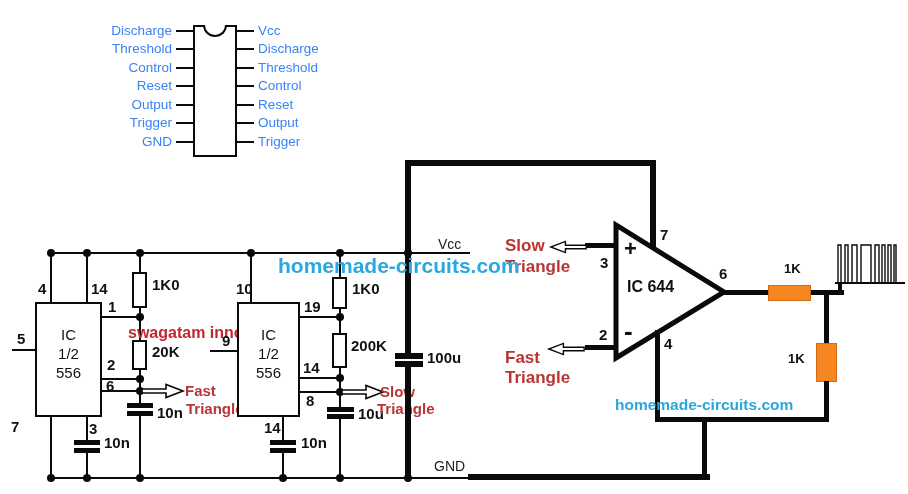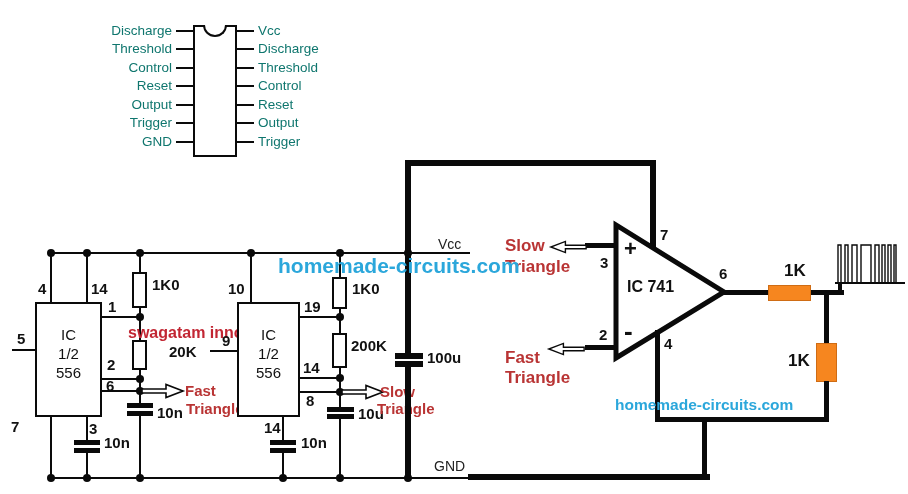--- a/index.html
+++ b/index.html
@@ -3,30 +3,30 @@
 <meta charset="utf-8">
 <style>
   html,body{margin:0;padding:0;background:#fff;}
   .canvas{position:relative;width:908px;height:494px;background:#ffffff;overflow:hidden;
           font-family:"Liberation Sans",sans-serif;color:#111;}
   .wire{position:absolute;background:#0a0a0a;}
   .dot{position:absolute;width:8px;height:8px;background:#0a0a0a;border-radius:50%;transform:translate(-50%,-50%);}
   .box{position:absolute;background:#fff;border:2px solid #0a0a0a;box-sizing:border-box;}
   .capbar{position:absolute;background:#0a0a0a;}
   .lbl{position:absolute;font-size:15px;font-weight:bold;white-space:nowrap;color:#111;}
-  .lbl.big{font-size:17px;}
+  .lbl.big{font-size:13px;}
   .plain{position:absolute;font-size:14px;font-weight:normal;color:#222;white-space:nowrap;}
   .icname{position:absolute;display:flex;flex-direction:column;align-items:center;
           font-size:15px;line-height:19px;font-weight:normal;color:#111;}
   .redlbl{position:absolute;font-weight:bold;font-size:15px;color:var(--accent_red);white-space:nowrap;}
   .redlbl.big{font-size:17px;}
   .credit{position:absolute;font-weight:bold;font-size:16px;color:var(--swagatam_red);white-space:nowrap;}
   .cyan{position:absolute;font-weight:bold;color:var(--accent_cyan);white-space:nowrap;}
   .orange{position:absolute;background:var(--resistor_orange);border:1px solid #cf6c14;box-sizing:border-box;}
-  .pinrow{position:absolute;font-size:13.5px;color:#0f766e;white-space:nowrap;}
+  .pinrow{position:absolute;font-size:13.5px;color:#3b82f6;white-space:nowrap;}
   .notch{position:absolute;width:24px;height:12px;background:#fff;border:2px solid #0a0a0a;border-top:none;
          border-radius:0 0 13px 13px;box-sizing:border-box;}
   svg{position:absolute;overflow:visible;}
 </style>
 </head>
 <body>
 
 <div class="canvas">
 
   <div>
@@ -113,21 +113,21 @@
   <div class="capbar" style="left:74px;top:448px;width:26px;height:5px;"></div>
   <div class="wire" style="left:86px;top:453px;width:2px;height:25px;"></div>
   <div class="lbl" style="left:104px;top:434px;">10n</div>
 
   <div class="wire" style="left:139px;top:253px;width:2px;height:20px;"></div>
   <div class="box" style="left:132px;top:272px;width:15px;height:36px;"></div>
   <div class="lbl" style="left:152px;top:276px;">1K0</div>
   <div class="wire" style="left:139px;top:307px;width:2px;height:34px;"></div>
   <div class="dot" style="left:140px;top:317px;"></div>
   <div class="box" style="left:132px;top:340px;width:15px;height:30px;"></div>
-  <div class="lbl" style="left:152px;top:343px;margin-left:17px;">20K</div>
+  <div class="lbl" style="left:152px;top:343px;">20K</div>
   <div class="wire" style="left:139px;top:369px;width:2px;height:34px;"></div>
   <div class="dot" style="left:140px;top:379px;"></div>
   <div class="dot" style="left:140px;top:391px;"></div>
   <div class="capbar" style="left:127px;top:403px;width:26px;height:5px;"></div>
   <div class="capbar" style="left:127px;top:411px;width:26px;height:5px;"></div>
   <div class="lbl" style="left:157px;top:404px;">10n</div>
   <div class="wire" style="left:139px;top:416px;width:2px;height:62px;"></div>
 
   <svg style="left:141px;top:383px;" width="44" height="16" viewBox="0 0 44 16">
     <polygon points="1,6 25,6 25,1.5 42,8 25,14.5 25,10 1,10" fill="#fff" stroke="#0a0a0a" stroke-width="1.6"></polygon>
@@ -137,21 +137,21 @@
 
   <div class="credit" style="left:128px;top:324px;">swagatam innovations</div>
 
   <div class="wire" style="left:250px;top:253px;width:2px;height:49px;"></div>
   <div class="box" style="left:237px;top:302px;width:63px;height:115px;"></div>
   <div class="icname" style="left:237px;top:325px;width:63px;">
     <span>IC</span>
     <span>1/2</span>
     <span>556</span>
   </div>
-  <div class="lbl" style="left:228px;top:280px;">10</div>
+  <div class="lbl" style="left:236px;top:280px;">10</div>
   <div class="lbl" style="left:304px;top:298px;">19</div>
   <div class="lbl" style="left:222px;top:332px;">9</div>
   <div class="lbl" style="left:303px;top:359px;">14</div>
   <div class="lbl" style="left:306px;top:392px;">8</div>
   <div class="lbl" style="left:264px;top:419px;">14</div>
 
   <div class="wire" style="left:210px;top:350px;width:27px;height:2px;"></div>
   <div class="wire" style="left:300px;top:316px;width:41px;height:2px;"></div>
   <div class="wire" style="left:300px;top:377px;width:41px;height:2px;"></div>
   <div class="wire" style="left:300px;top:391px;width:41px;height:2px;"></div>
@@ -190,21 +190,21 @@
   <div class="lbl" style="left:427px;top:349px;">100u</div>
 
   <div class="wire" style="left:405px;top:160px;width:251px;height:6px;"></div>
   <div class="wire" style="left:650px;top:160px;width:6px;height:95px;"></div>
 
   <svg style="left:612px;top:218px;" width="120" height="148" viewBox="0 0 120 148">
     <polygon points="4,7 4,140 112,74" fill="#fff" stroke="#0a0a0a" stroke-width="5"></polygon>
   </svg>
   <div class="lbl" style="left:624px;top:236px;font-size:22px;">+</div>
   <div class="lbl" style="left:624px;top:316px;font-size:26px;">-</div>
-  <div class="lbl" style="left:627px;top:278px;font-size:16px;">IC 741</div>
+  <div class="lbl" style="left:627px;top:278px;font-size:16px;">IC 644</div>
 
   <div class="wire" style="left:585px;top:243px;width:33px;height:5px;"></div>
   <div class="wire" style="left:585px;top:345px;width:33px;height:5px;"></div>
   <div class="wire" style="left:655px;top:330px;width:5px;height:92px;"></div>
 
   <div class="lbl" style="left:660px;top:226px;">7</div>
   <div class="lbl" style="left:600px;top:254px;">3</div>
   <div class="lbl" style="left:599px;top:326px;">2</div>
   <div class="lbl" style="left:664px;top:335px;">4</div>
   <div class="lbl" style="left:719px;top:265px;">6</div>

